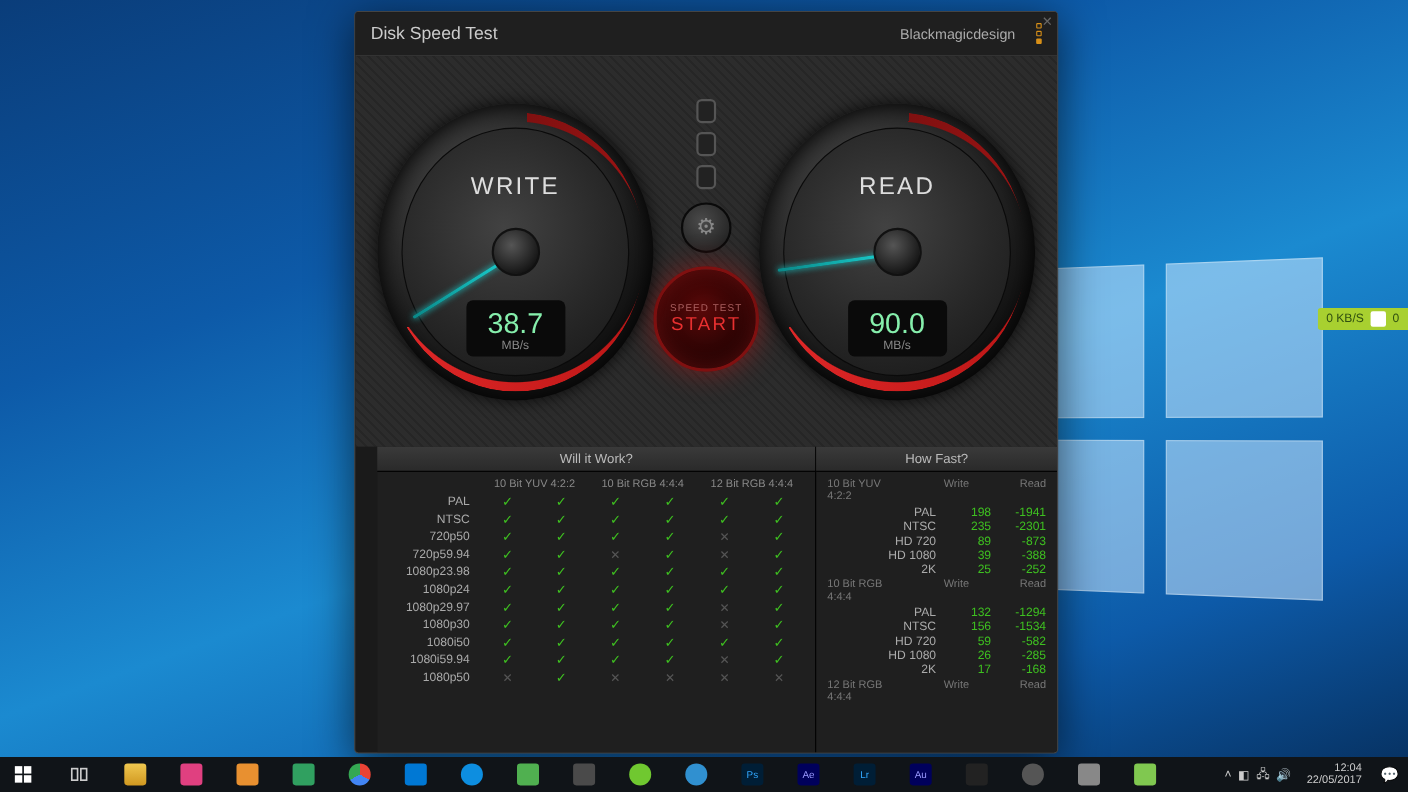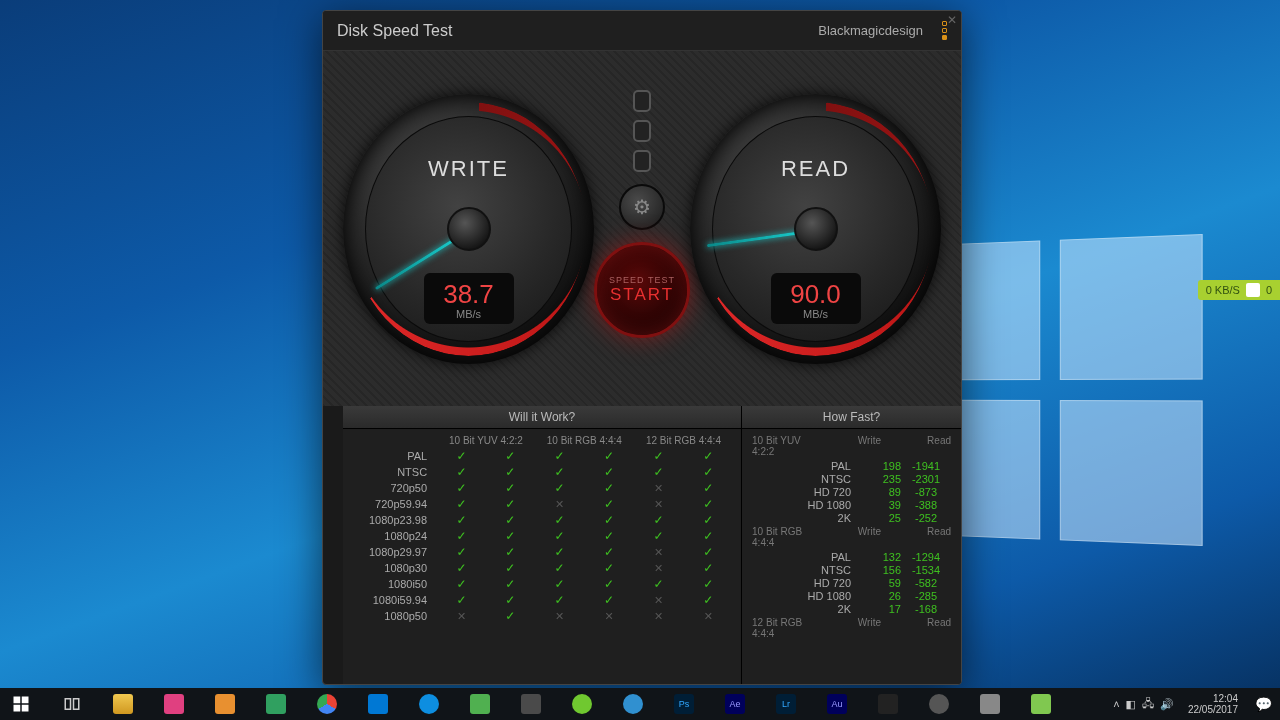--- a/index.html
+++ b/index.html
@@ -55,21 +55,21 @@
   mask: radial-gradient(circle, transparent 118px, #000 119px);
   -webkit-mask: radial-gradient(circle, transparent 118px, #000 119px);
 }
 .gauge .label { position: absolute; top: 62px; left: 0; right: 0; text-align: center; color: #ddd; font-size: 22px; letter-spacing: 2px; font-weight: 300; }
 .gauge .hub { position: absolute; top: 50%; left: 50%; width: 44px; height: 44px; margin: -22px 0 0 -22px; border-radius: 50%;
   background: radial-gradient(circle at 40% 35%, #555, #222 60%, #000); border: 2px solid #111; }
 .gauge .needle { position: absolute; top: 50%; left: 50%; width: 110px; height: 3px; background: linear-gradient(90deg, #1bd4d4, #0a8888);
   transform-origin: 0 50%; border-radius: 2px; box-shadow: 0 0 6px #1bd4d4; }
 .gauge .display { position: absolute; bottom: 40px; left: 50%; transform: translateX(-50%);
   background: #0a0a0a; border-radius: 6px; padding: 6px 18px 4px; text-align: center; min-width: 90px; }
-.gauge .display .val { color: #ef4444; font-size: 26px; font-weight: 300; }
+.gauge .display .val { color: #86efac; font-size: 26px; font-weight: 300; }
 .gauge .display .unit { color: #888; font-size: 11px; margin-top: -2px; }
 
 .center-col { display: flex; flex-direction: column; align-items: center; gap: 12px; height: 100%; justify-content: center; }
 .tally { display: flex; flex-direction: column; gap: 8px; margin-top: -30px; }
 .tally div { width: 18px; height: 22px; border: 2px solid #555; border-radius: 5px; background: #222; }
 .gear-btn { width: 46px; height: 46px; border-radius: 50%; background: radial-gradient(circle at 40% 35%, #4a4a4a, #1a1a1a);
   border: 2px solid #0a0a0a; display: flex; align-items: center; justify-content: center; color: #888; font-size: 20px; cursor: pointer; }
 .start-btn { width: 96px; height: 96px; border-radius: 50%; cursor: pointer;
   background: radial-gradient(circle at 45% 40%, #5a0808, #2a0404 55%, #000);
   border: 3px solid #801010; box-shadow: 0 0 25px rgba(200,20,20,0.5), inset 0 0 20px rgba(255,40,40,0.3);
@@ -88,21 +88,21 @@
 .will-table td { text-align: center; padding: 1px 4px; }
 .will-table td:first-child, .will-table th:first-child { text-align: right; color: #aaa; padding-right: 10px; }
 .chk { color: #3ec020; font-size: 12px; }
 .crs { color: #555; font-size: 11px; }
 
 .fast-body { padding: 4px 10px; }
 .fast-hdr { display: flex; justify-content: flex-end; gap: 20px; color: #777; font-size: 10px; padding: 2px 0; }
 .fast-row { display: flex; justify-content: flex-end; align-items: center; gap: 0; padding: 0.5px 0; }
 .fast-row .lbl { flex: 1; text-align: right; color: #aaa; padding-right: 8px; font-size: 11px; }
 .fast-row .w { width: 42px; text-align: right; color: #3ec020; font-size: 11px; }
-.fast-row .r { width: 50px; text-align: center; color: #3ec020; font-size: 11px; }
+.fast-row .r { width: 50px; text-align: right; color: #3ec020; font-size: 11px; }
 
 .taskbar { position: absolute; bottom: 0; left: 0; right: 0; height: 32px; background: #101418;
   display: flex; align-items: center; justify-content: space-between; padding: 0 4px; }
 .tb-left { display: flex; align-items: center; gap: 17px; }
 .tb-icon { width: 34px; height: 28px; display: flex; align-items: center; justify-content: center; color: #ccc; font-size: 14px; border-radius: 2px; }
 .tb-icon svg { width: 18px; height: 18px; }
 .tb-app { width: 20px; height: 20px; border-radius: 3px; display: inline-block; }
 .tb-right { display: flex; align-items: center; gap: 8px; color: #ccc; font-size: 10px; }
 .tb-tray { display: flex; align-items: center; gap: 6px; }
 .tb-tray span { font-size: 11px; color: #ccc; }

